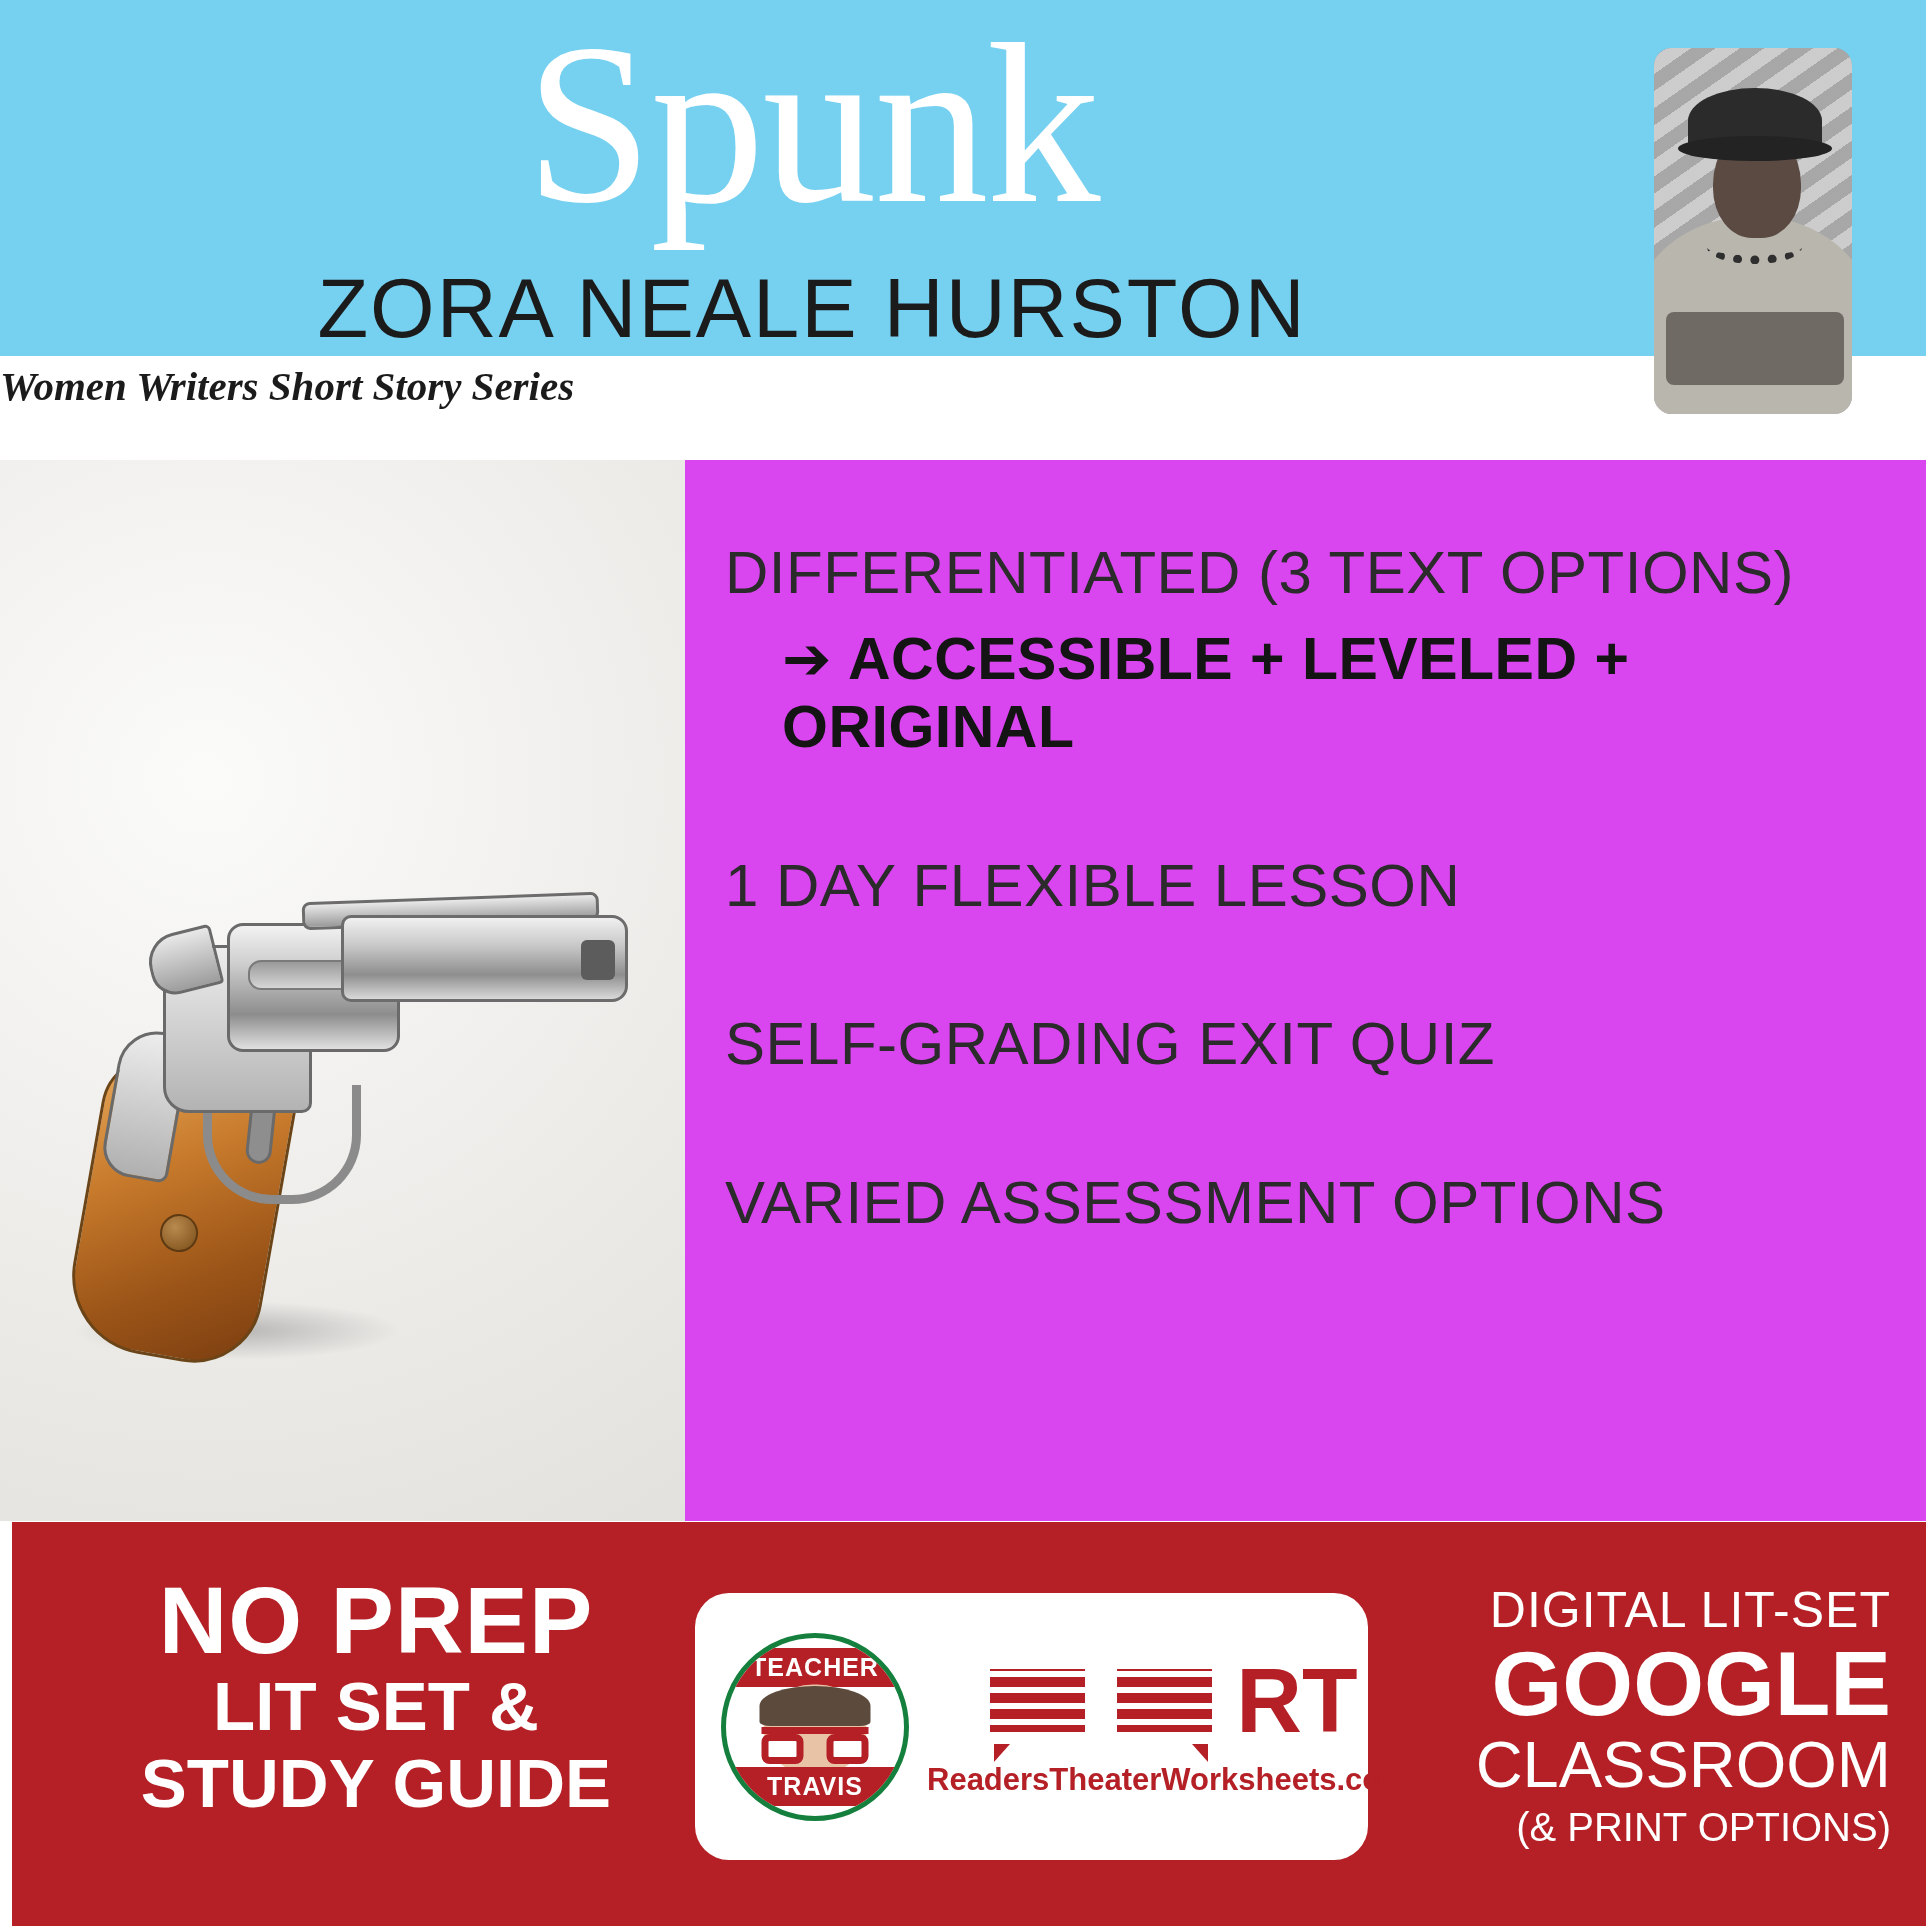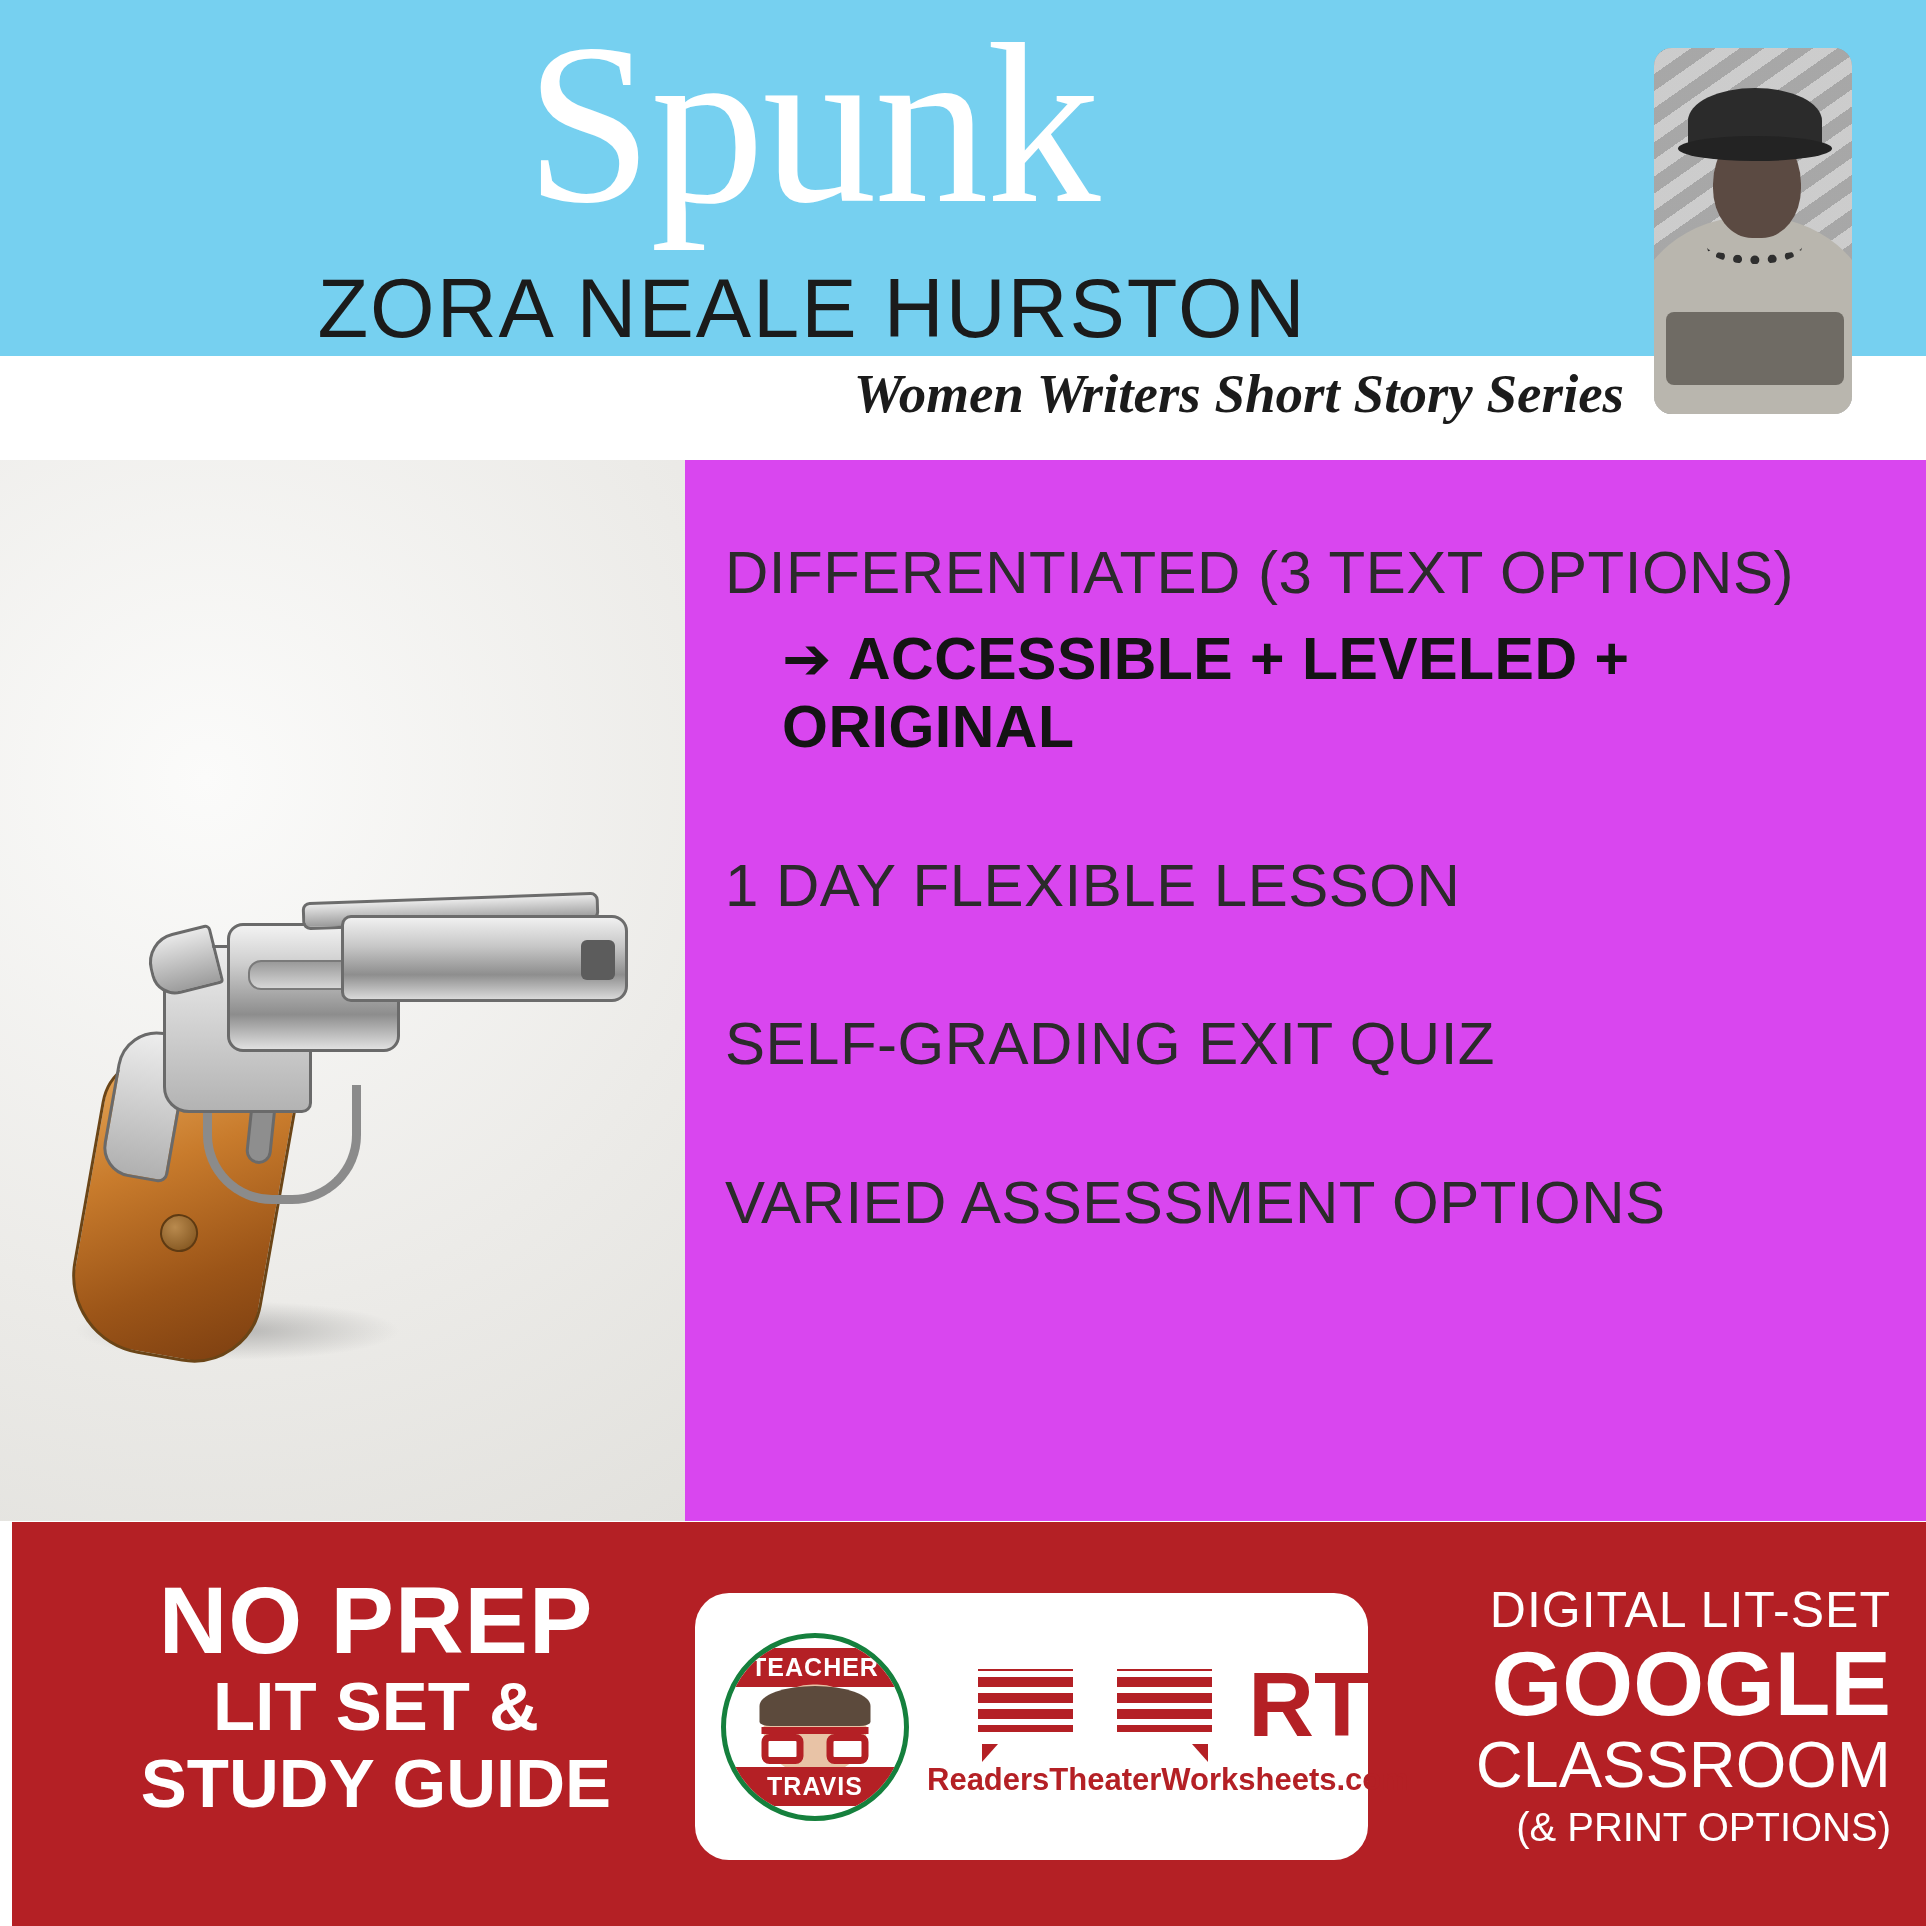--- a/index.html
+++ b/index.html
@@ -28,24 +28,24 @@
     position:absolute; left:0; top:267px; width:1624px;
     text-align:center;
     font-family:"Liberation Sans", sans-serif;
     font-size:83px; line-height:1.0;
     color:#1b1b1b;
     font-weight:400;
     letter-spacing:2px;
   }
   .series {
     position:absolute; left:0; top:366px; width:1624px;
-    text-align:right;
+    text-align:left;
     font-family:"Liberation Serif", serif;
     font-style:italic; font-weight:bold;
-    font-size:55px; line-height:1.0;
+    font-size:41px; line-height:1.0;
     color:#1b1b1b;
   }
   
   .portrait {
     position:absolute; right:75px; top:48px;
     width:198px; height:366px;
     border-radius:18px;
     overflow:hidden;
     background:#9a9a9a;
   }
@@ -241,21 +241,21 @@
     position:absolute; left:50%; top:50%; transform:translateX(-50%);
     width:107px; height:30px;
     border-top:7px solid #b42025;
     display:flex; justify-content:space-between;
   }
   .badge .glasses i {
     display:block; width:42px; height:30px;
     border:7px solid #b42025; border-radius:8px; background:#ffffff;
   }
   .rtmark { display:flex; flex-direction:column; align-items:center; flex:1 1 auto; }
-  .rtrow { display:flex; align-items:flex-end; gap:20px; }
+  .rtrow { display:flex; align-items:center; gap:8px; }
   .bubble {
     width:119px; height:91px; background:#b42025; border-radius:12px;
     position:relative;
     background-image:repeating-linear-gradient(180deg,#ffffff 0 6px,#b42025 6px 16px);
     background-clip:content-box; padding:14px 12px;
     box-shadow:inset 0 0 0 99px rgba(0,0,0,0);
   }
   .bubble.b1:after {
     content:""; position:absolute; left:16px; bottom:-16px;
     border-width:18px 16px 0 0; border-style:solid;

